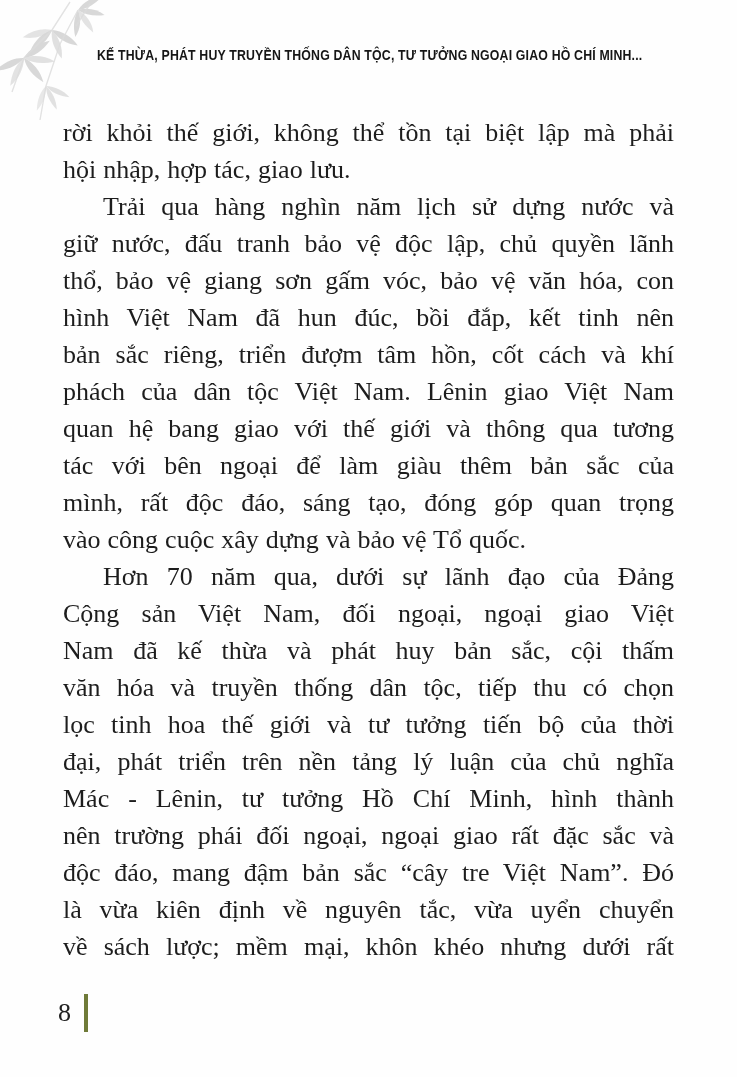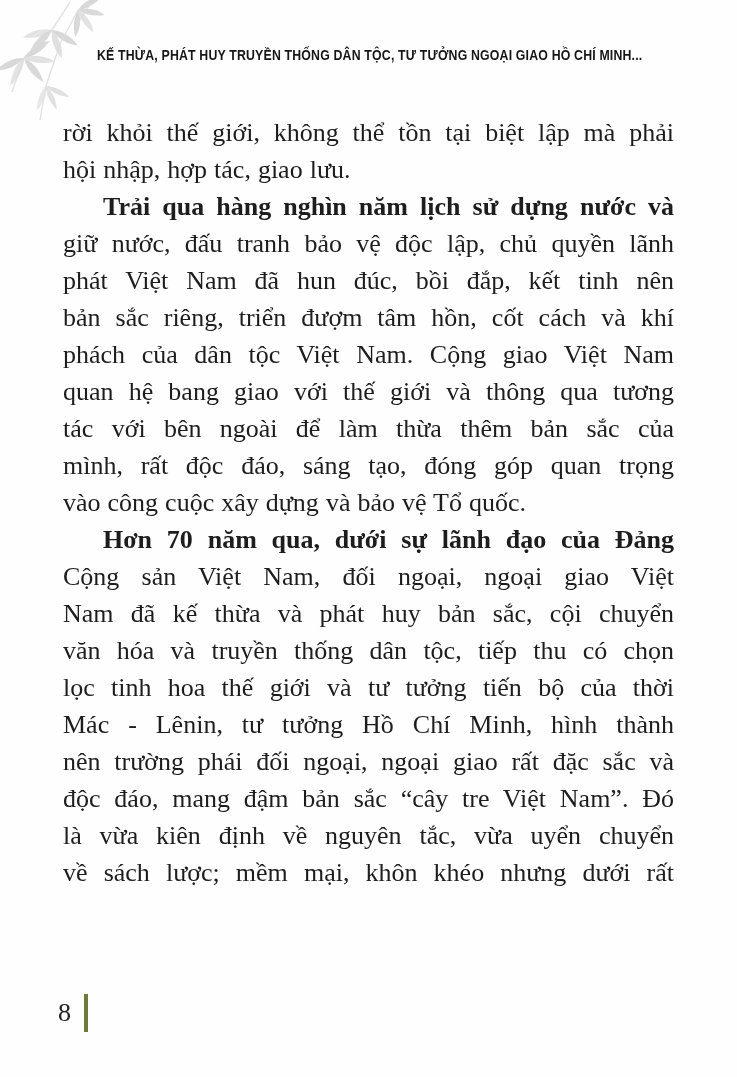--- a/index.html
+++ b/index.html
@@ -18,21 +18,21 @@
   }
   .body-text {
     position:absolute; left:63px; top:86px; width:611px;
     font-size:26px; line-height:37px; color:#1d1d1d;margin-top:28px;
   }
   .line {
     height:37px; overflow:hidden;
     text-align:justify; text-align-last:justify;
     word-spacing:.02em;
   }
-  .line.indent { text-indent:40px;font-weight:bold; }
+  .line.indent { text-indent:40px; }
   .line.end { text-align-last:left; }
   .page-number {
     position:absolute; left:58px; top:998px;
     font-size:26px; color:#222222;
   }
   .footer-bar {
     position:absolute; left:84px; top:994px;
     width:4px; height:38px; background:#6f7a38;
   }
 </style>
@@ -73,32 +73,34 @@
   </g>
 </svg>
 
 <div class="running-head">KẾ THỪA, PHÁT HUY TRUYỀN THỐNG DÂN TỘC, TƯ TƯỞNG NGOẠI GIAO HỒ CHÍ MINH...</div>
 
 <div class="body-text">
     <div class="line">rời khỏi thế giới, không thể tồn tại biệt lập mà phải</div>
     <div class="line end">hội nhập, hợp tác, giao lưu.</div>
     <div class="line indent">Trải qua hàng nghìn năm lịch sử dựng nước và</div>
     <div class="line">giữ nước, đấu tranh bảo vệ độc lập, chủ quyền lãnh</div>
-    <div class="line">phát Việt Nam đã hun đúc, bồi đắp, kết tinh nên</div>
+    <div class="line">thổ, bảo vệ giang sơn gấm vóc, bảo vệ văn hóa, con</div>
+    <div class="line">hình Việt Nam đã hun đúc, bồi đắp, kết tinh nên</div>
     <div class="line">bản sắc riêng, triển đượm tâm hồn, cốt cách và khí</div>
-    <div class="line">phách của dân tộc Việt Nam. Cộng giao Việt Nam</div>
+    <div class="line">phách của dân tộc Việt Nam. Lênin giao Việt Nam</div>
     <div class="line">quan hệ bang giao với thế giới và thông qua tương</div>
-    <div class="line">tác với bên ngoài để làm thừa thêm bản sắc của</div>
+    <div class="line">tác với bên ngoại để làm giàu thêm bản sắc của</div>
     <div class="line">mình, rất độc đáo, sáng tạo, đóng góp quan trọng</div>
     <div class="line end">vào công cuộc xây dựng và bảo vệ Tổ quốc.</div>
     <div class="line indent">Hơn 70 năm qua, dưới sự lãnh đạo của Đảng</div>
     <div class="line">Cộng sản Việt Nam, đối ngoại, ngoại giao Việt</div>
-    <div class="line">Nam đã kế thừa và phát huy bản sắc, cội chuyển</div>
+    <div class="line">Nam đã kế thừa và phát huy bản sắc, cội thấm</div>
     <div class="line">văn hóa và truyền thống dân tộc, tiếp thu có chọn</div>
     <div class="line">lọc tinh hoa thế giới và tư tưởng tiến bộ của thời</div>
+    <div class="line">đại, phát triển trên nền tảng lý luận của chủ nghĩa</div>
     <div class="line">Mác - Lênin, tư tưởng Hồ Chí Minh, hình thành</div>
     <div class="line">nên trường phái đối ngoại, ngoại giao rất đặc sắc và</div>
     <div class="line">độc đáo, mang đậm bản sắc “cây tre Việt Nam”. Đó</div>
     <div class="line">là vừa kiên định về nguyên tắc, vừa uyển chuyển</div>
     <div class="line">về sách lược; mềm mại, khôn khéo nhưng dưới rất</div>
   </div>
 
 <div class="page-number">8</div>
 <div class="footer-bar" style="background: rgb(111, 122, 56);"></div>
 

